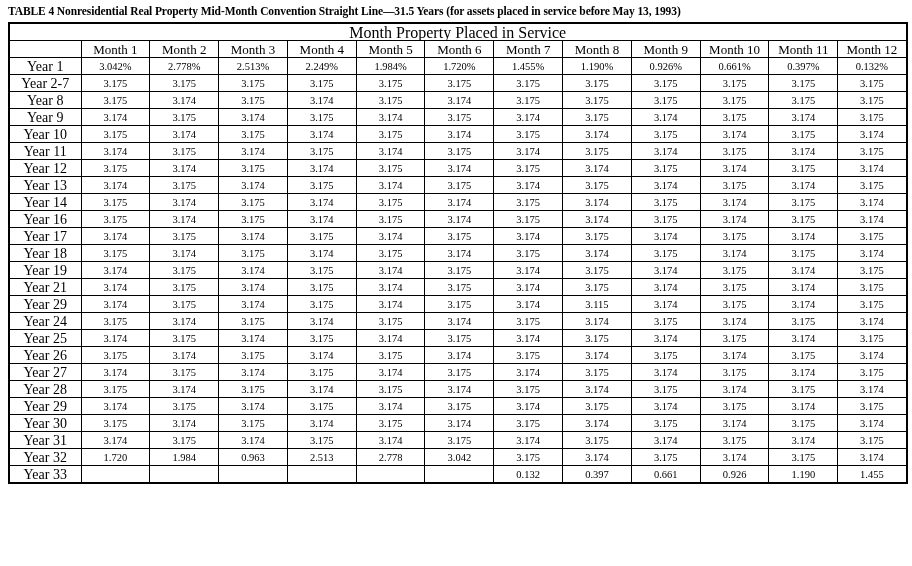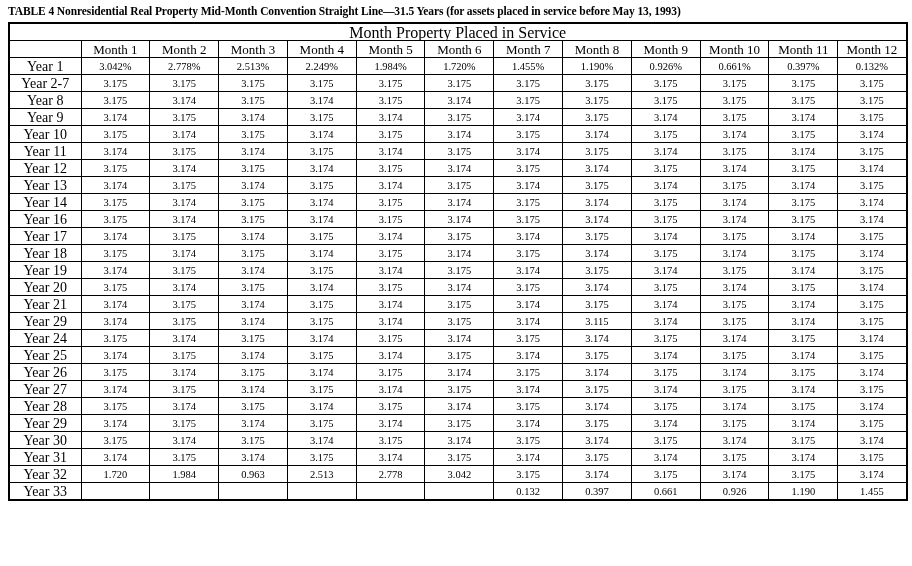--- a/index.html
+++ b/index.html
@@ -304,35 +304,20 @@
           <td>3.174</td>
           <td>3.175</td>
           <td>3.174</td>
           <td>3.175</td>
           <td>3.174</td>
           <td>3.175</td>
           <td>3.174</td>
           <td>3.175</td>
         </tr>
         <tr>
-          <th class="rowhead">Year 20</th>
-          <td>3.175</td>
-          <td>3.174</td>
-          <td>3.175</td>
-          <td>3.174</td>
-          <td>3.175</td>
-          <td>3.174</td>
-          <td>3.175</td>
-          <td>3.174</td>
-          <td>3.175</td>
-          <td>3.174</td>
-          <td>3.175</td>
-          <td>3.174</td>
-        </tr>
-        <tr>
           <th class="rowhead">Year 21</th>
           <td>3.174</td>
           <td>3.175</td>
           <td>3.174</td>
           <td>3.175</td>
           <td>3.174</td>
           <td>3.175</td>
           <td>3.174</td>
           <td>3.175</td>
           <td>3.174</td>

